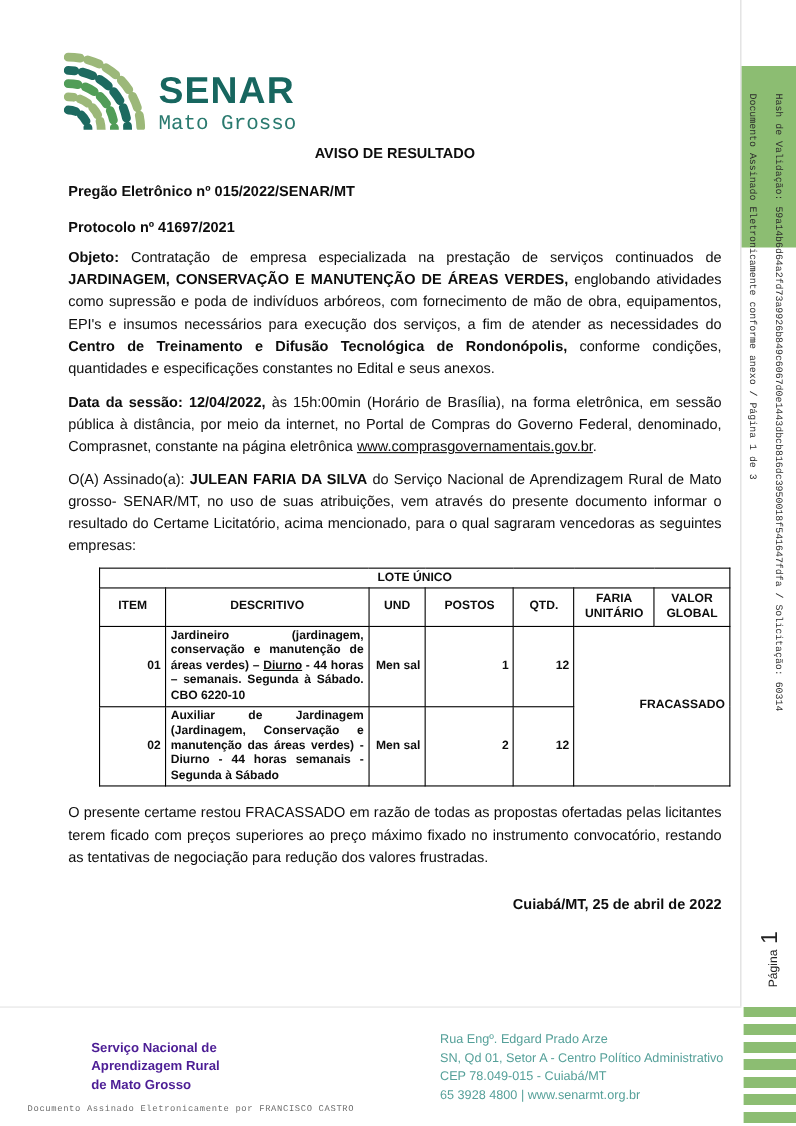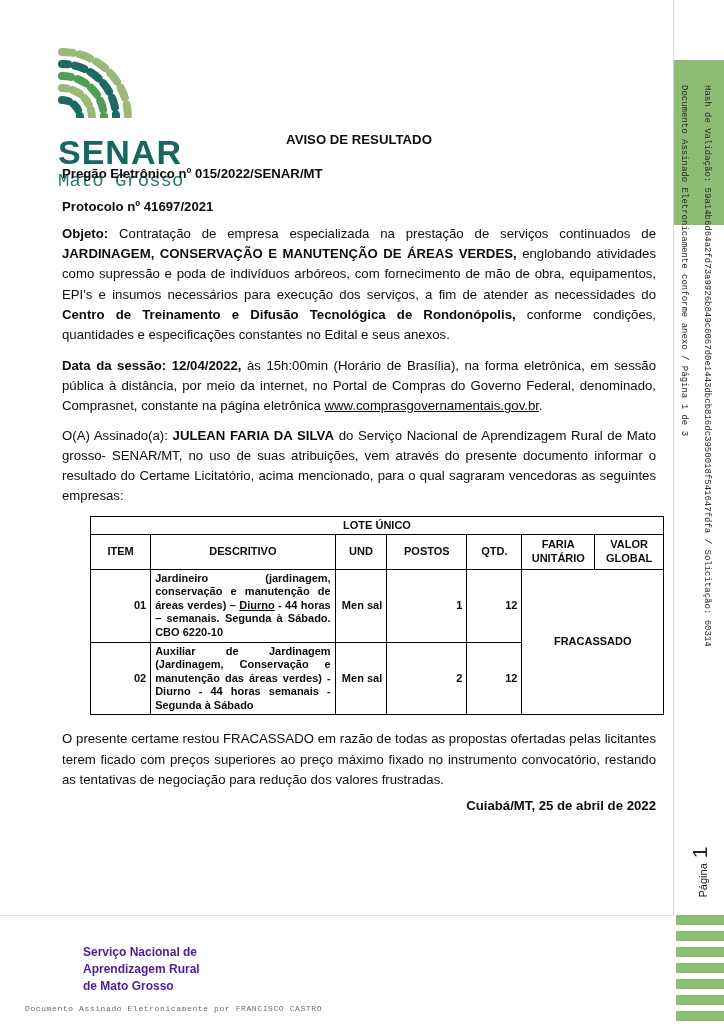--- a/index.html
+++ b/index.html
@@ -1,21 +1,21 @@
 <!DOCTYPE html>
 <html lang="pt"><head>
 <meta charset="utf-8">
 <style>
   * { margin:0; padding:0; box-sizing:border-box; }
   html,body { background:#ffffff; }
   body { font-family:"Liberation Sans", sans-serif; color:#111; }
   .page { position:relative; width:724px; height:1024px; background:#fff; overflow:hidden; margin:0 auto; }
 
   
-  .logo { position:absolute; left:58px; top:42px; display:flex; align-items:flex-start; gap:12px;flex-direction:column; }
+  .logo { position:absolute; left:58px; top:42px; display:flex; align-items:flex-end; gap:12px; }
   .logo-text .name { font-size:34px; font-weight:bold; color:#17665f; letter-spacing:1px; line-height:36px; }
   .logo-text .region { font-size:19px; color:#2a7a6f; line-height:22px;font-family:Liberation Mono, monospace; }
 
   
   .content { position:absolute; left:62px; top:130px; width:594px; font-size:13.2px; line-height:20.3px; color:#0d0d0d; }
   .doc-title { text-align:center; font-weight:bold; }
   .h-pregao { margin-top:14px; font-weight:bold; }
   .h-protocolo { margin-top:12px; font-weight:bold; }
   .para { text-align:justify; }
   .p-objeto { margin-top:7px; }
@@ -28,23 +28,23 @@
   
   table.result { border-collapse:collapse; margin-top:9px; margin-left:28px; width:574px;
                  font-size:11px; font-weight:bold; line-height:13.6px; table-layout:fixed; }
   table.result th, table.result td { border:1px solid #000; padding:2px 4px; }
   .col-item { width:10.5%; } .col-descr { width:32.2%; } .col-und { width:9%; }
   .col-postos { width:14%; } .col-qtd { width:9.6%; } .col-vu { width:12.7%; } .col-vg { width:12%; }
   .lote-cell { text-align:center; padding:1px 4px; }
   table.result th { text-align:center; vertical-align:middle; padding:3px 2px; }
   td.c { text-align:right; vertical-align:middle; }
   td.descr { text-align:justify; vertical-align:top; }
-  td.frac { text-align:center; vertical-align:middle; }
+  td.frac { text-align:right; vertical-align:middle; }
 
-  .date-line { margin-top:6px; text-align:right; font-weight:bold; }
+  .date-line { margin-top:22px; text-align:right; font-weight:bold; }
 
   
   .v-divider { position:absolute; left:673px; top:0; width:1px; height:915px; background:#d9d9d9; }
   .h-divider { position:absolute; left:0; top:915px; width:674px; height:1px; background:#e3e3e3; }
   .green-block-top { position:absolute; left:674px; top:60px; width:50px; height:165px; background:#8cbd72; }
   .green-stripes { position:absolute; left:676px; top:915px; width:48px; height:109px;
                    background:repeating-linear-gradient(180deg,#8cbd72 0 10px,#ffffff 10px 16px); }
   .strip-text { position:absolute; top:85px; right:6px; writing-mode:vertical-rl;
                 font-family:"Liberation Mono","DejaVu Sans Mono",monospace; font-size:9px;
                 color:#2b2b2b; line-height:2.55; }
@@ -157,15 +157,21 @@
       <span class="word">Página</span>
       <span class="num">1</span>
     </div>
   </div>
 
   <div class="footer-org">
     <div>Serviço Nacional de</div>
     <div>Aprendizagem Rural</div>
     <div>de Mato Grosso</div>
   </div>
+  <div class="footer-addr">
+    <div>Rua Engº. Edgard Prado Arze</div>
+    <div>SN, Qd 01, Setor A - Centro Político Administrativo</div>
+    <div>CEP 78.049-015 - Cuiabá/MT</div>
+    <div>65 3928 4800 | www.senarmt.org.br</div>
+  </div>
   <div class="signed-note">Documento Assinado Eletronicamente por FRANCISCO CASTRO</div>
 
 </div>
 
 </body></html>

